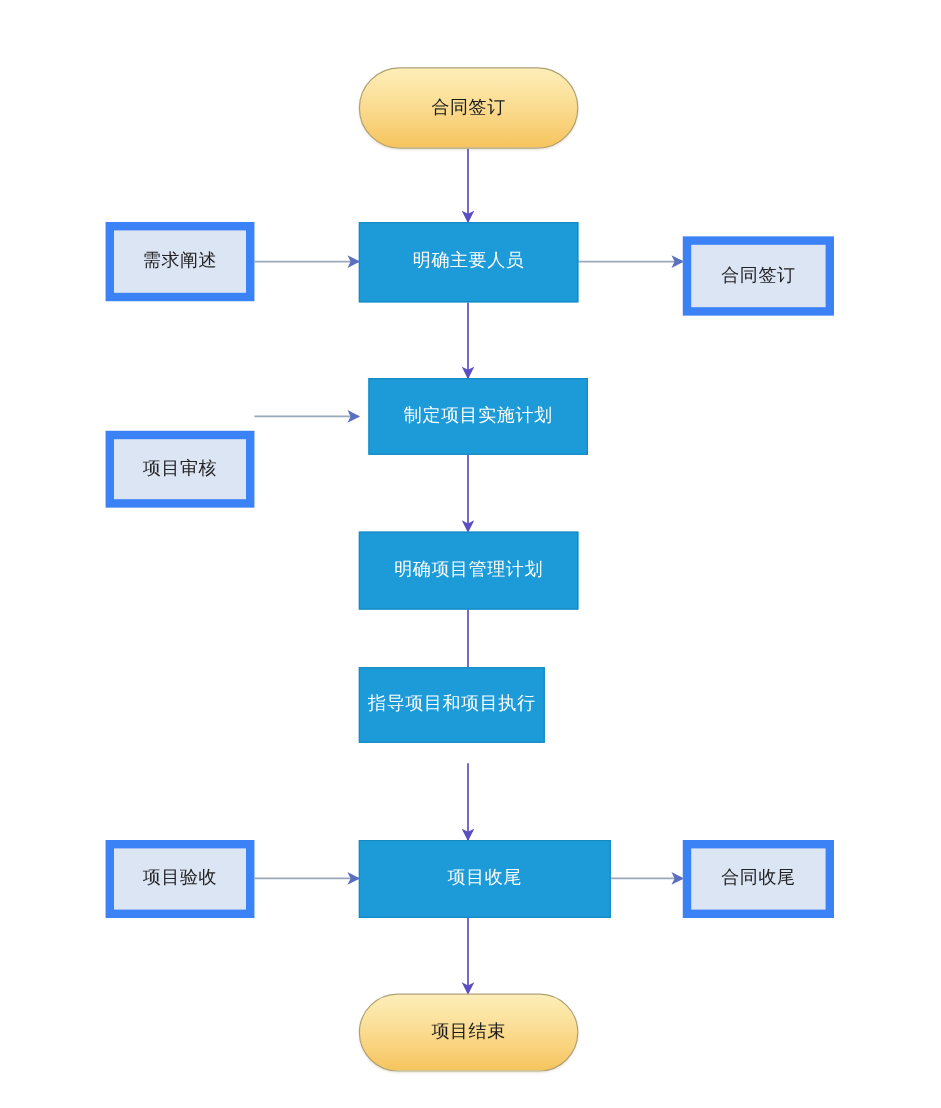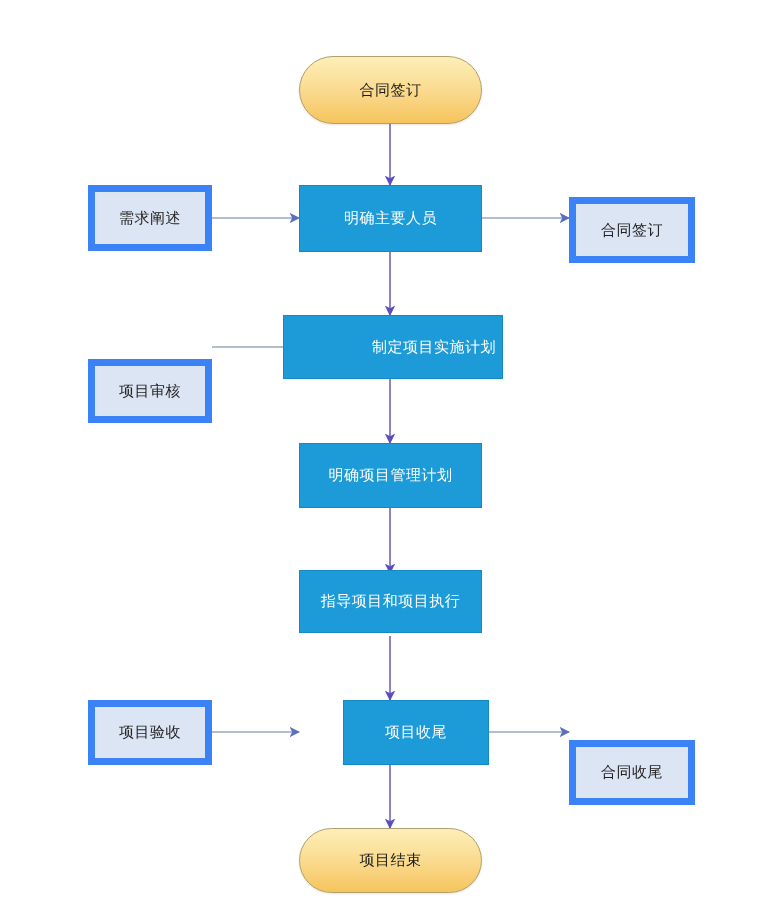--- a/index.html
+++ b/index.html
@@ -99,39 +99,39 @@
       </div>
       <div class="node node--primary" style="left: 299px; top: 185px; width: 183px; height: 67px; text-align: right;">
         <span class="node-label">明确主要人员</span>
       </div>
       <div class="node node--secondary" style="left: 88px; top: 185px; width: 124px; height: 66px;">
         <span class="node-label">需求阐述</span>
       </div>
       <div class="node node--secondary" style="left: 569px; top: 185px; width: 126px; height: 66px; margin-top: 12px;">
         <span class="node-label">合同签订</span>
       </div>
-      <div class="node node--primary" style="left: 283px; top: 315px; width: 220px; height: 64px; justify-content: flex-end;">
+      <div class="node node--primary" style="left: 307px; top: 315px; width: 183px; height: 64px;">
         <span class="node-label">制定项目实施计划</span>
       </div>
       <div class="node node--secondary" style="left: 88px; top: 315px; width: 124px; height: 64px; margin-top: 44px;">
         <span class="node-label">项目审核</span>
       </div>
       <div class="node node--primary" style="left: 299px; top: 443px; width: 183px; height: 65px;">
         <span class="node-label">明确项目管理计划</span>
       </div>
-      <div class="node node--primary" style="left: 299px; top: 570px; width: 183px; height: 63px; justify-content: center;">
+      <div class="node node--primary" style="left: 299px; top: 556px; width: 155px; height: 63px; justify-content: center;">
         <span class="node-label">指导项目和项目执行</span>
       </div>
-      <div class="node node--primary" style="left: 299px; top: 700px; width: 146px; height: 65px; margin-left: 44px;">
+      <div class="node node--primary" style="left: 299px; top: 700px; width: 210px; height: 65px;">
         <span class="node-label">项目收尾</span>
       </div>
       <div class="node node--secondary" style="left: 88px; top: 700px; width: 124px; height: 65px;">
         <span class="node-label">项目验收</span>
       </div>
-      <div class="node node--secondary" style="left: 569px; top: 740px; width: 126px; height: 65px;">
+      <div class="node node--secondary" style="left: 569px; top: 700px; width: 126px; height: 65px;">
         <span class="node-label">合同收尾</span>
       </div>
       <div class="node node--terminator" style="left: 299px; top: 828px; width: 183px; height: 65px;">
         <span class="node-label">项目结束</span>
       </div>
     </div>
 
 </div>
 
 </body></html>

